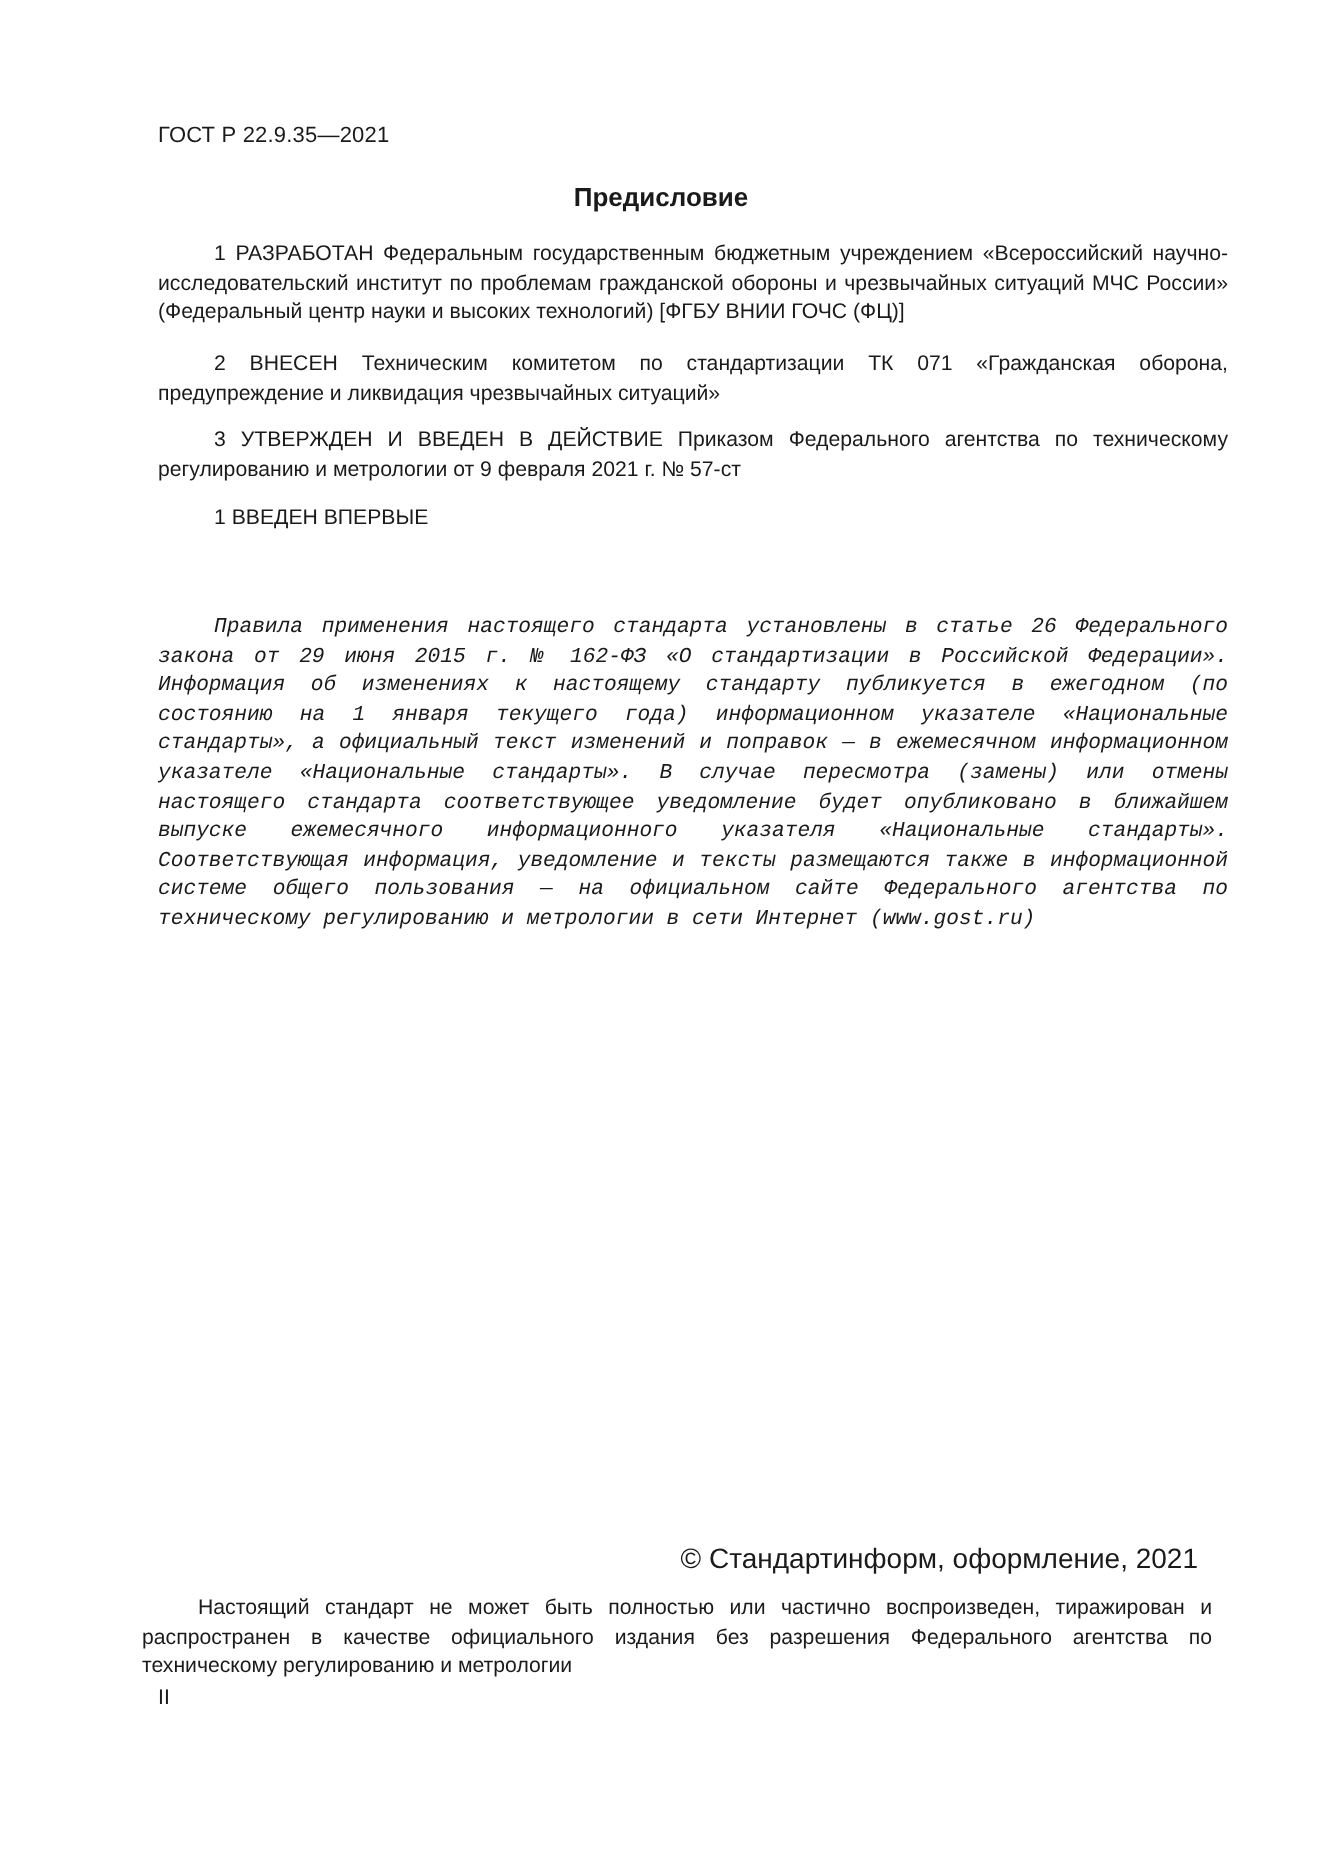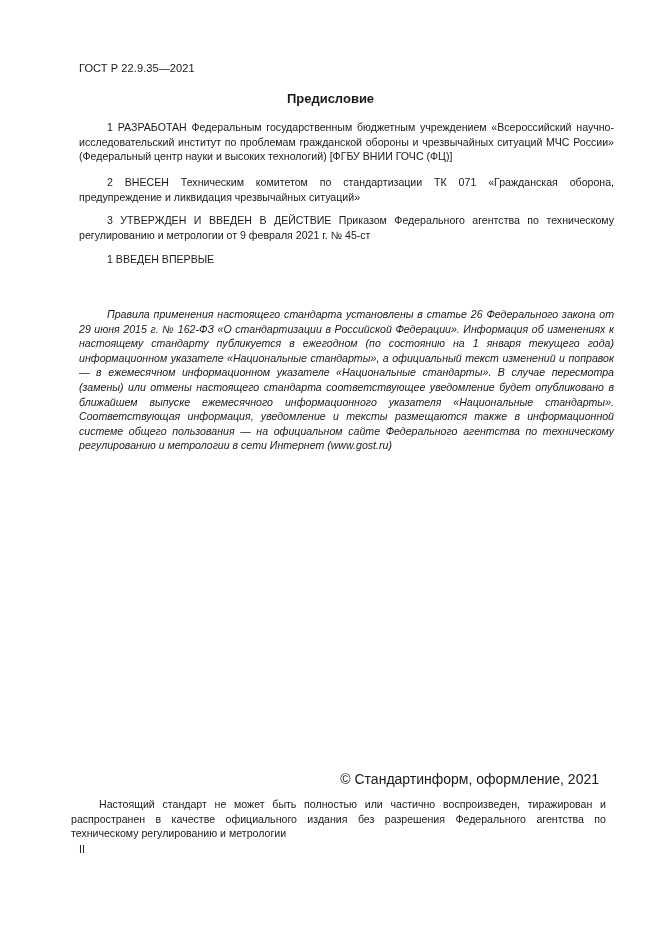--- a/index.html
+++ b/index.html
@@ -50,20 +50,21 @@
       position: absolute;
       left: 79px;
       width: 535px;
       top: 307px;
       font-size: 10.6px;
       line-height: 14.6px;
       font-style: italic;
       text-align: justify;
       text-indent: 28px;
       margin: 0;
+      font-family: Liberation Mono, monospace;
     }
     .copyright {
       position: absolute;
       right: 62px;
       top: 771px;
       font-size: 14px;
     }
     .rights {
       position: absolute;
       left: 71px;
@@ -84,21 +85,21 @@
   </style>
 </head>
 <body>
 
 <div>
   <div class="doc-code">ГОСТ Р 22.9.35—2021</div>
   <div class="title">Предисловие</div>
 
   <p class="para p1">1 РАЗРАБОТАН Федеральным государственным бюджетным учреждением «Всероссийский научно-исследовательский институт по проблемам гражданской обороны и чрезвычайных ситуаций МЧС России» (Федеральный центр науки и высоких технологий) [ФГБУ ВНИИ ГОЧС (ФЦ)]</p>
   <p class="para p2">2 ВНЕСЕН Техническим комитетом по стандартизации ТК 071 «Гражданская оборона, предупреждение и ликвидация чрезвычайных ситуаций»</p>
-  <p class="para p3">3 УТВЕРЖДЕН И ВВЕДЕН В ДЕЙСТВИЕ Приказом Федерального агентства по техническому регулированию и метрологии от 9 февраля 2021 г. № 45-ст</p>
+  <p class="para p3">3 УТВЕРЖДЕН И ВВЕДЕН В ДЕЙСТВИЕ Приказом Федерального агентства по техническому регулированию и метрологии от 9 февраля 2021 г. № 57-ст</p>
   <p class="para p4">1 ВВЕДЕН ВПЕРВЫЕ</p>
 
   <p class="notice">Правила применения настоящего стандарта установлены в статье 26 Федерального закона от 29 июня 2015 г. № 162-ФЗ «О стандартизации в Российской Федерации». Информация об изменениях к настоящему стандарту публикуется в ежегодном (по состоянию на 1 января текущего года) информационном указателе «Национальные стандарты», а официальный текст изменений и поправок — в ежемесячном информационном указателе «Национальные стандарты». В случае пересмотра (замены) или отмены настоящего стандарта соответствующее уведомление будет опубликовано в ближайшем выпуске ежемесячного информационного указателя «Национальные стандарты». Соответствующая информация, уведомление и тексты размещаются также в информационной системе общего пользования — на официальном сайте Федерального агентства по техническому регулированию и метрологии в сети Интернет (www.gost.ru)</p>
 
   <div class="copyright">© Стандартинформ, оформление, 2021</div>
   <p class="rights">Настоящий стандарт не может быть полностью или частично воспроизведен, тиражирован и распространен в качестве официального издания без разрешения Федерального агентства по техническому регулированию и метрологии</p>
   <div class="page-num">II</div>
 </div>
 
 </body></html>

